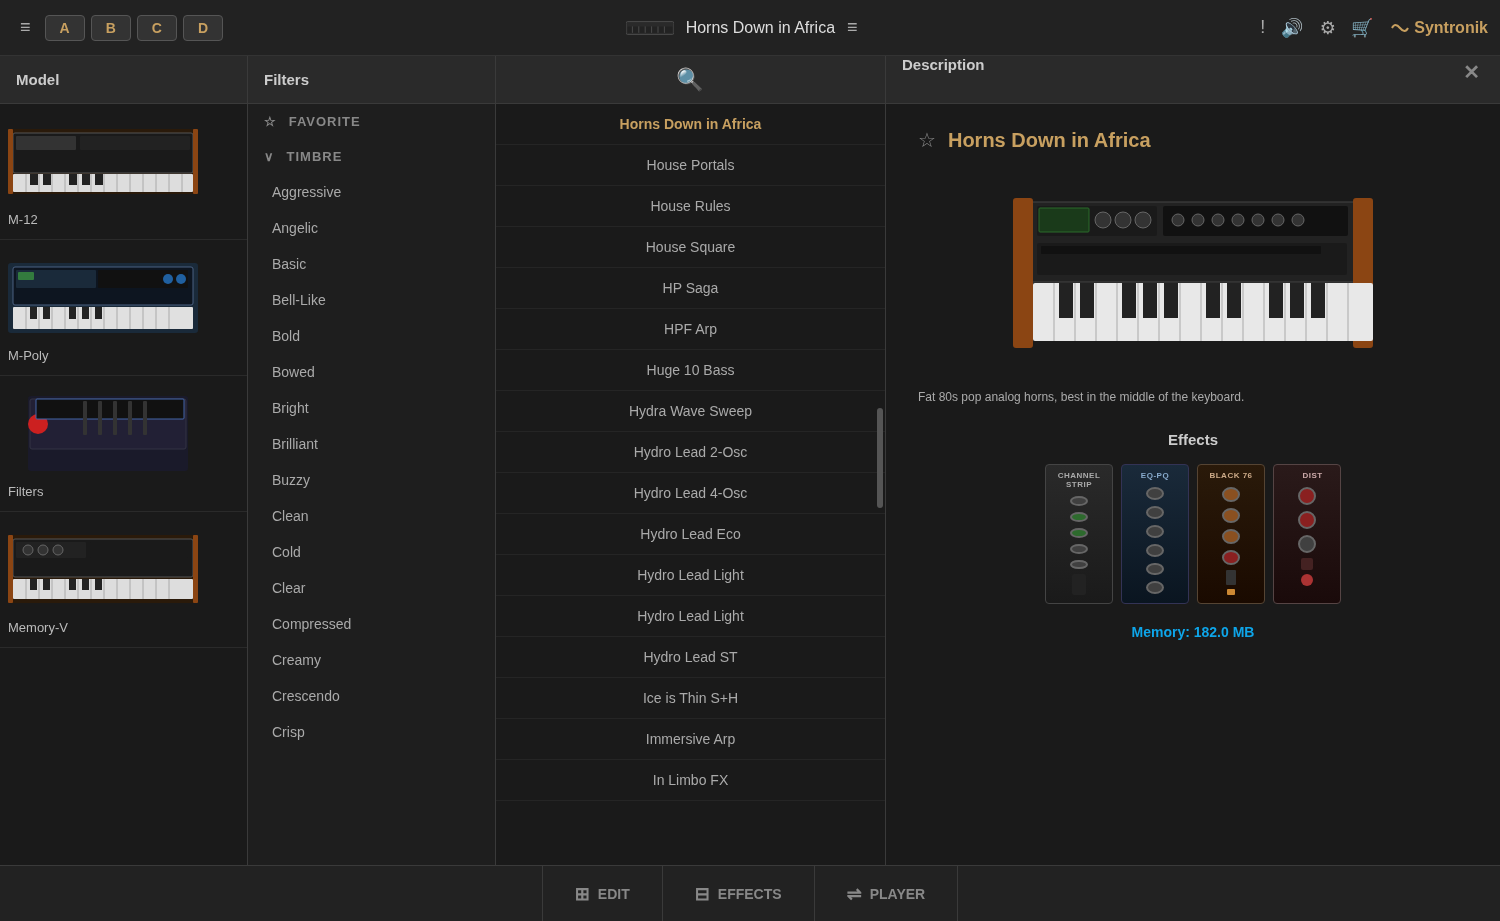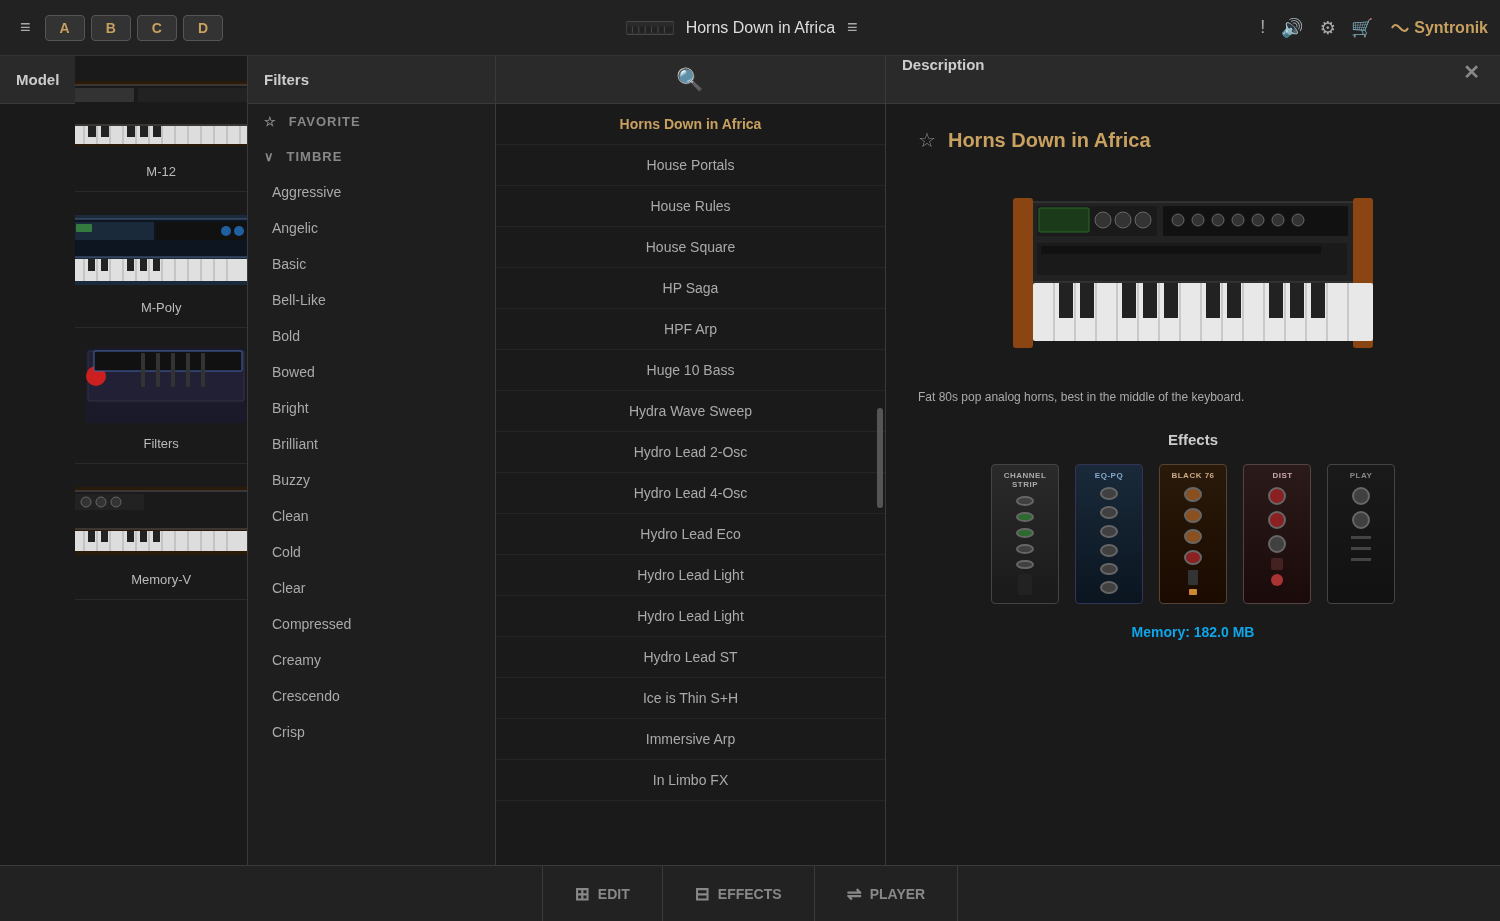--- a/index.html
+++ b/index.html
@@ -103,31 +103,31 @@
       font-size: 15px;
       font-weight: 600;
       color: #ccc;
     }
 
     
     .model-panel {
       width: 248px;
       border-right: 1px solid #3a3a3a;
       display: flex;
-      flex-direction: row;
+      flex-direction: column;
       background: #1a1a1a;
     }
     .model-list {
       overflow-y: auto;
       flex: 1;
     }
     .model-item {
       display: flex;
       flex-direction: column;
-      align-items: center;
+      align-items: flex-start;
       padding: 12px 8px;
       cursor: pointer;
       border-bottom: 1px solid #2a2a2a;
     }
     .model-image {
       width: 190px;
       height: 90px;
       display: flex;
       align-items: center;
       justify-content: center;
@@ -262,21 +262,21 @@
     }
     .effects-title {
       font-size: 15px;
       font-weight: 600;
       color: #ccc;
       text-align: center;
       margin-bottom: 16px;
     }
     .effects-row {
       display: flex;
-      gap: 16px;
+      gap: 8px;
       justify-content: center;
       margin-bottom: 20px;
     }
     .effect-unit {
       width: 68px;
       height: 140px;
       border-radius: 4px;
       display: flex;
       flex-direction: column;
       align-items: center;
@@ -704,28 +704,20 @@
 
           <div class="effect-unit effect-dist">
             <div class="effect-label" style="color:#ccaaaa;padding-left:11px;">DIST</div>
             <div class="knob knob-red"></div>
             <div class="knob knob-red"></div>
             <div class="knob knob-gray"></div>
             <div style="width:12px;height:12px;background:#442222;border-radius:2px;margin:2px auto;"></div>
             <div style="width:12px;height:12px;background:#aa3333;border-radius:50%;margin:2px auto;"></div>
           </div>
 
-          <div class="effect-unit effect-play">
-            <div class="effect-label" style="color:#888;">PLAY</div>
-            <div class="knob knob-gray"></div>
-            <div class="knob knob-gray"></div>
-            <div style="width:20px;height:3px;background:#444;margin:4px auto;"></div>
-            <div style="width:20px;height:3px;background:#444;margin:4px auto;"></div>
-            <div style="width:20px;height:3px;background:#444;margin:4px auto;"></div>
-          </div>
         </div>
 
         <div class="memory-row">
           <span>Memory:</span>&nbsp;<span>182.0 MB</span>
         </div>
       </div>
     </div>
   </div>
 
 </div>

